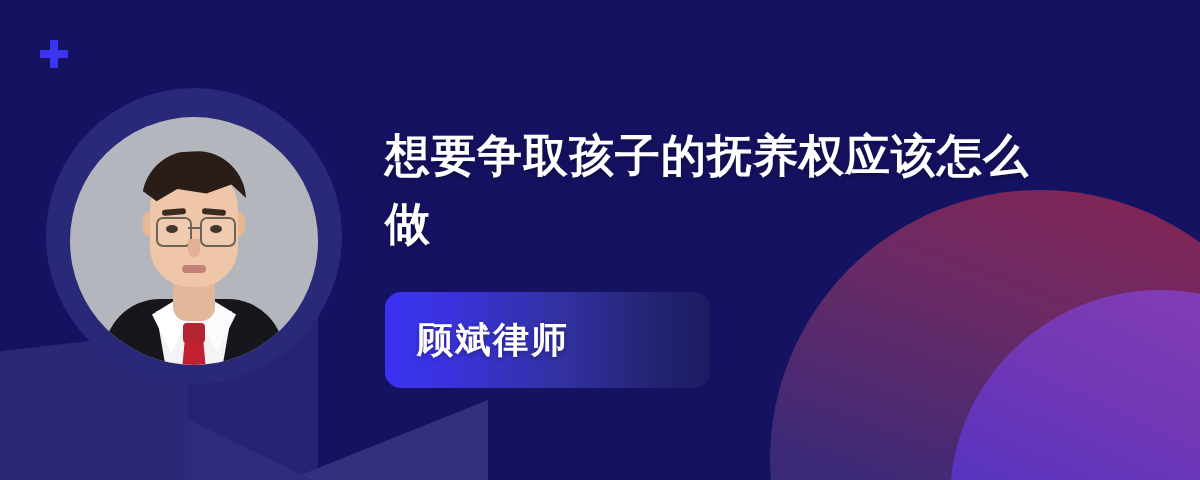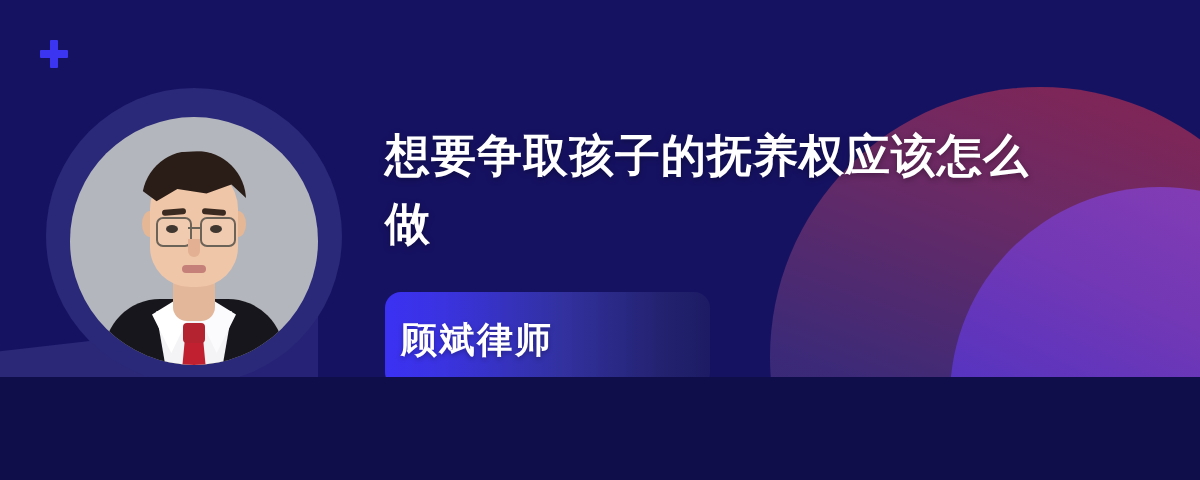--- a/index.html
+++ b/index.html
@@ -3,21 +3,21 @@
 <meta charset="utf-8">
 <style>
   html, body {
     margin: 0;
     padding: 0;
     background: #0f0d4a;
   }
   #stage {
     position: relative;
     width: 1200px;
-    height: 377px;
+    height: 480px;
     overflow: hidden;
     background: #161262;
     font-family: "Liberation Sans", "DejaVu Sans", sans-serif;
   }
 
   
   .deco { position: absolute; pointer-events: none; }
 
   
   #wedge-left {
@@ -170,21 +170,21 @@
     width: 325px; height: 96px;
     border: none;
     border-radius: 16px;
     background: linear-gradient(90deg, #3b31f3 0%, #3a33e0 18%, #32319f 55%, #232270 85%, #1c1b63 100%);
     color: #ffffff;
     font-family: "Liberation Sans", "DejaVu Sans", sans-serif;
     font-size: 36px;
     font-weight: bold;
     letter-spacing: 2px;
     text-align: left;
-    padding: 0 0 0 16px;
+    padding: 0 0 0 32px;
     line-height: 96px;
     cursor: pointer;
     text-shadow: 0 2px 5px rgba(0,0,0,0.3);
     box-sizing: border-box;
   }
 </style>
 </head>
 <body>
 
 <div id="stage">

